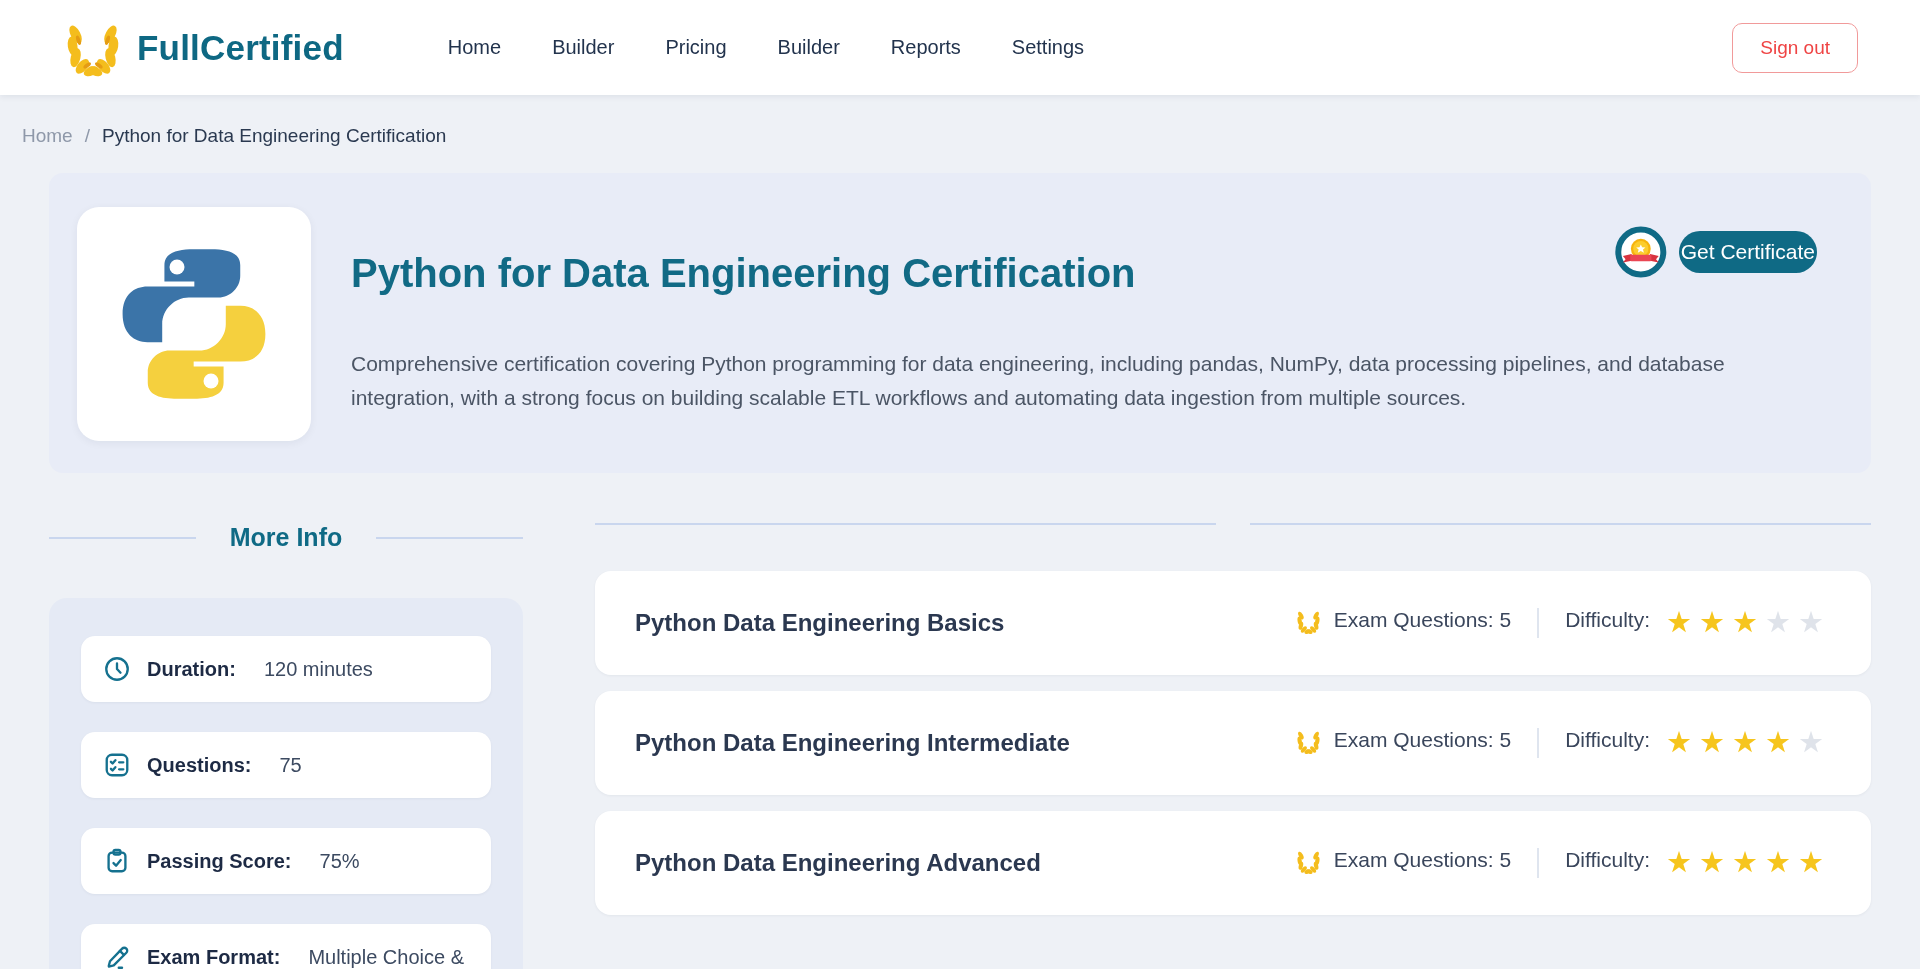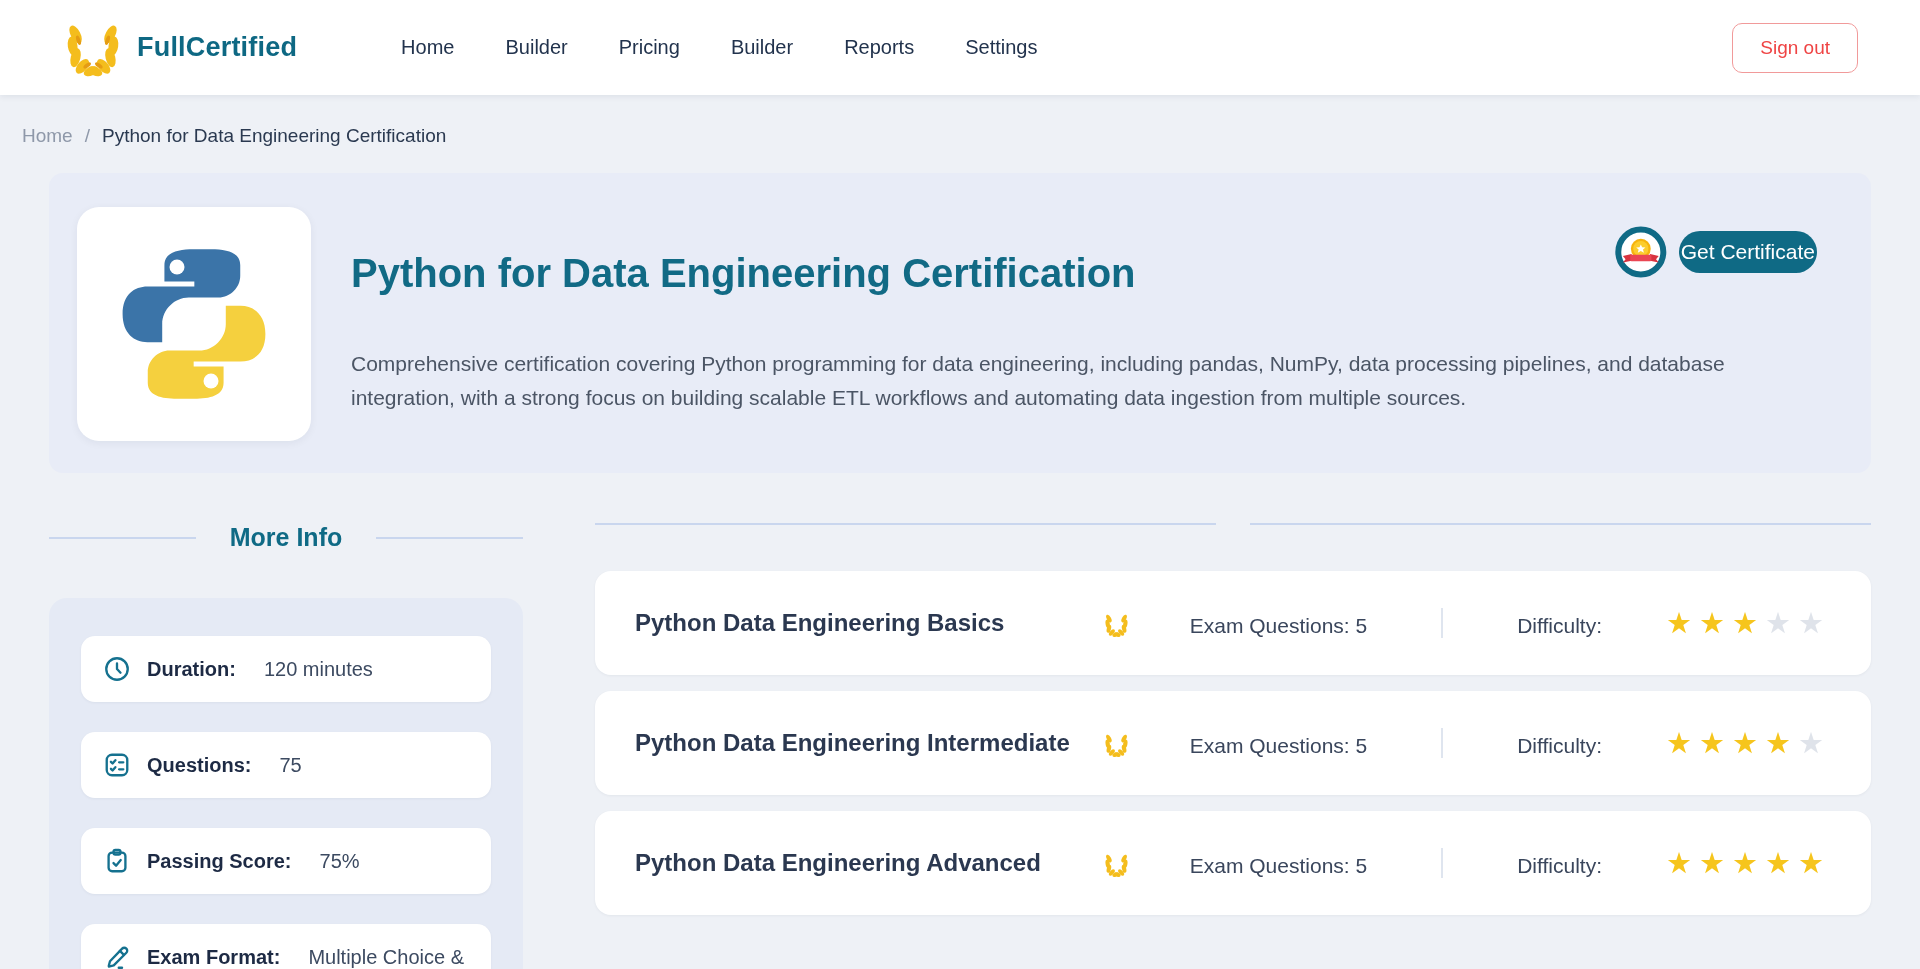--- a/index.html
+++ b/index.html
@@ -14,21 +14,21 @@
   
   .topbar {
     height:95px; background:#ffffff;
     display:flex; align-items:center;
     padding:0 62px;
     box-shadow:0 2px 6px rgba(20,30,55,.07);
     position:relative; z-index:5;
   }
   .brand { display:flex; align-items:center; gap:13px; cursor:pointer; }
   .brand-laurel { width:62px; height:62px; }
-  .brand-name { font-size:27px; font-weight:bold; color:#0e6883; letter-spacing:.2px; }
+  .brand-name { font-size:35px; font-weight:bold; color:#0e6883; letter-spacing:.2px; }
   .nav { display:flex; gap:51px; margin-left:104px; }
   .nav-link { font-size:20px; font-weight:500; color:#22334d; text-decoration:none; cursor:pointer; }
   .signout-btn {
     margin-left:auto; background:#fff; color:#ef4444;
     border:1.5px solid #f19a9a; border-radius:10px;
     font-size:19px; font-family:inherit; padding:13px 27px; cursor:pointer;
   }
 
   
   .breadcrumb { margin:30px 0 0 22px; display:flex; align-items:center; gap:12px; font-size:19px; }
@@ -83,21 +83,21 @@
   .info-label { font-size:20px; font-weight:bold; color:#1d2a44; white-space:nowrap; }
   .info-value { font-size:20px; color:#3c4a61; margin-left:12px; white-space:nowrap; }
 
   
   .exam-card {
     background:#fff; border-radius:16px; height:104px; padding:0 40px;
     display:flex; align-items:center; margin-bottom:16px;
     box-shadow:0 1px 3px rgba(20,30,55,.05); cursor:pointer;
   }
   .exam-title { font-size:24px; font-weight:bold; color:#2b3850; }
-  .exam-meta { margin-left:auto; display:flex; align-items:flex-end;gap:48px; }
+  .exam-meta { margin-left:auto; display:flex; align-items:flex-start; }
   .laurel-sm { width:27px; height:27px; margin-right:12px; }
   .exam-q { font-size:21px; color:#3a465c; white-space:nowrap; }
   .meta-divider { width:2px; height:30px; background:#dfe5ef; margin:0 26px; }
   .difficulty-label { font-size:21px; color:#3a465c; margin-right:16px; }
   .stars { display:flex; }
   .star { font-size:29px; line-height:1; color:#dfe3ea; margin-right:7px; }
   .star.filled { color:#f6c51d; }
 </style>
 </head>
 <body>

